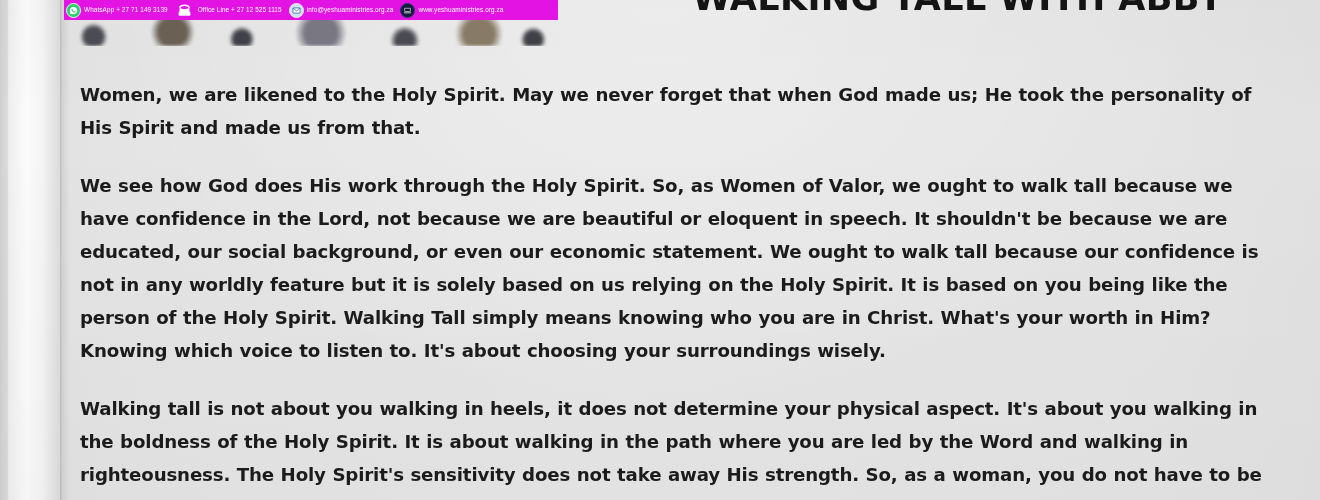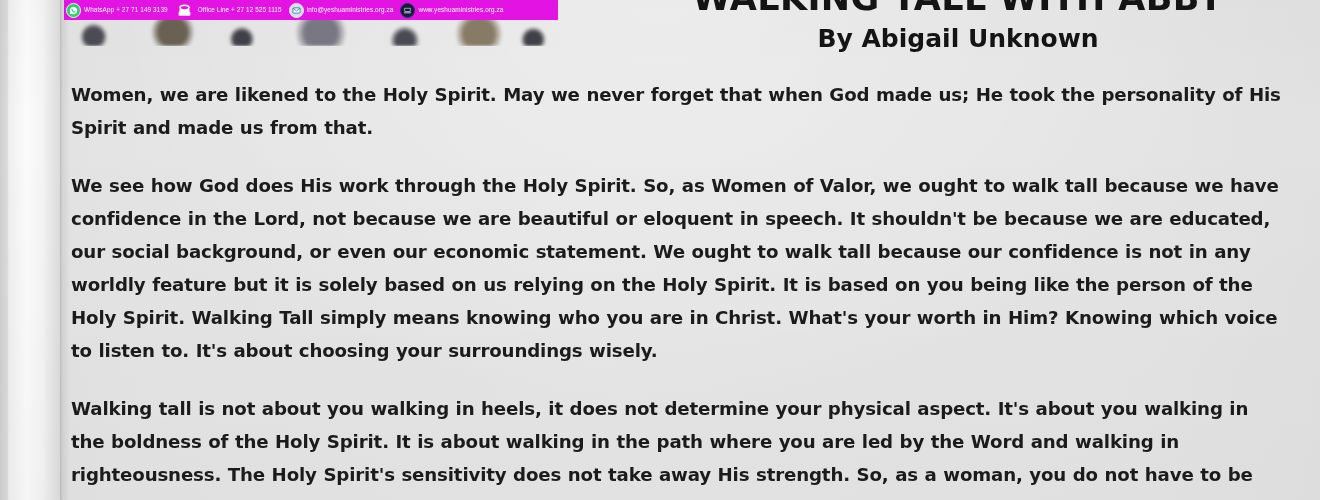--- a/index.html
+++ b/index.html
@@ -174,21 +174,21 @@
     top: 78px;
     width: 1216px;
     z-index: 2;
   }
   .para {
     font-family: "DejaVu Sans", sans-serif;
     font-weight: bold;
     font-size: 18.2px;
     line-height: 33px;
     color: #1b1b1b;
-    margin: 0 0 25px 3px;
+    margin: 0 0 25px 12px;
     letter-spacing: -0.15px;
     word-spacing: 0.4px;
   }
   .para.tight { margin-bottom: 0; }
 </style>
 </head>
 <body>
 
 <div class="page">
 
@@ -238,21 +238,20 @@
           </svg>
         </span>
         <span class="ctext">www.yeshuaministries.org.za</span>
       </div>
 
     </div>
   </div>
 
   <div class="title-wrap">
     <h1 class="doc-title">WALKING TALL WITH ABBY</h1>
-    <p class="doc-subtitle">By Abigail Unknown</p>
   </div>
 
   <div class="body-copy">
     <p class="para">Women, we are likened to the Holy Spirit. May we never forget that when God made us; He took the personality of His Spirit and made us from that.</p>
     <p class="para">We see how God does His work through the Holy Spirit. So, as Women of Valor, we ought to walk tall because we have confidence in the Lord, not because we are beautiful or eloquent in speech. It shouldn't be because we are educated, our social background, or even our economic statement. We ought to walk tall because our confidence is not in any worldly feature but it is solely based on us relying on the Holy Spirit. It is based on you being like the person of the Holy Spirit. Walking Tall simply means knowing who you are in Christ. What's your worth in Him? Knowing which voice to listen to. It's about choosing your surroundings wisely.</p>
     <p class="para tight">Walking tall is not about you walking in heels, it does not determine your physical aspect. It's about you walking in the boldness of the Holy Spirit. It is about walking in the path where you are led by the Word and walking in righteousness. The Holy Spirit's sensitivity does not take away His strength. So, as a woman, you do not have to be like a man for you</p>
   </div>
 
 </div>
 

